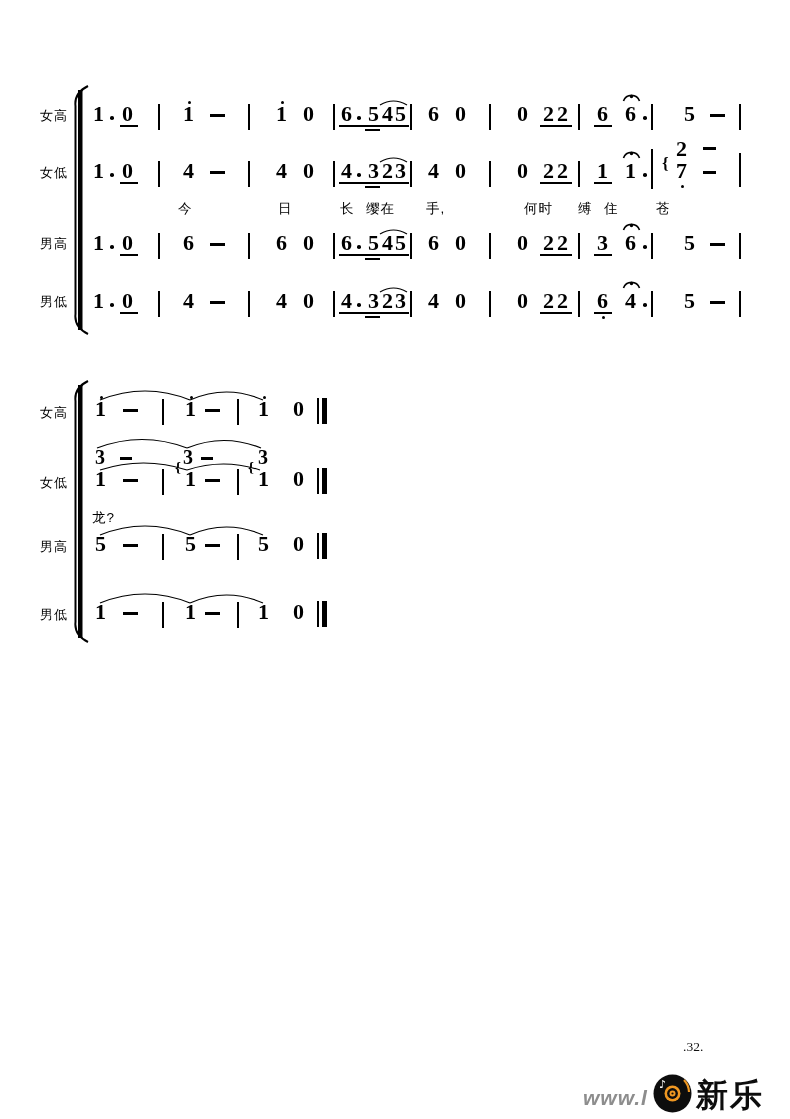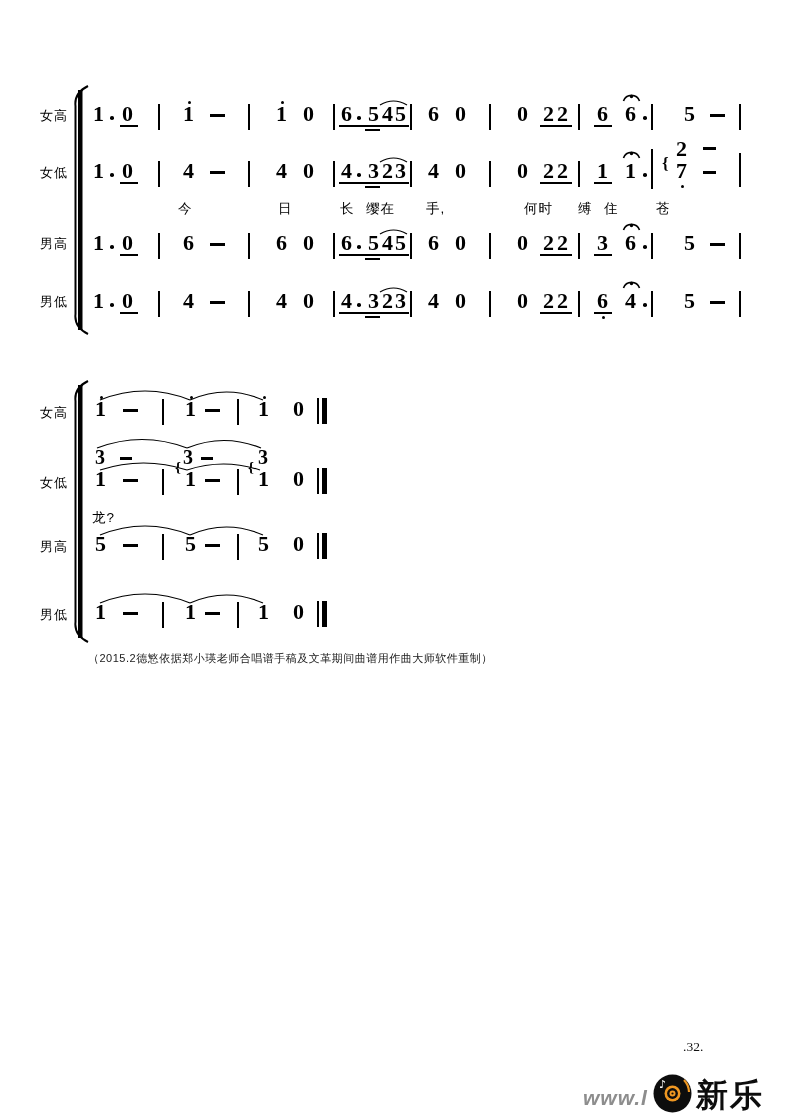--- a/index.html
+++ b/index.html
@@ -269,21 +269,20 @@
       <path d="M 190 400 Q 226.5 384 263 400" fill="none" stroke="#000" stroke-width="1.2"></path>
       <path d="M 97 448 Q 142 431 187 448" fill="none" stroke="#000" stroke-width="1.2"></path>
       <path d="M 187 448 Q 224 433 261 448" fill="none" stroke="#000" stroke-width="1.2"></path>
       <path d="M 100 470 Q 143.5 456 187 470" fill="none" stroke="#000" stroke-width="1.2"></path>
       <path d="M 187 470 Q 223.5 458 260 470" fill="none" stroke="#000" stroke-width="1.2"></path>
       <path d="M 100 535 Q 145 517 190 535" fill="none" stroke="#000" stroke-width="1.2"></path>
       <path d="M 190 535 Q 226.5 519 263 535" fill="none" stroke="#000" stroke-width="1.2"></path>
       <path d="M 100 603 Q 145 585 190 603" fill="none" stroke="#000" stroke-width="1.2"></path>
       <path d="M 190 603 Q 226.5 587 263 603" fill="none" stroke="#000" stroke-width="1.2"></path>
     </svg>
-  <div class="caption">（2015.2德慜依据郑小瑛老师合唱谱手稿及文革期间曲谱用作曲大师软件重制）</div>
   <div class="pagenum">.32.</div>
   <div class="watermark">
     <span class="wm-url">www.l</span>
     <svg class="wm-icon" width="43" height="43" viewBox="0 0 43 43">
       <circle cx="21.5" cy="21.5" r="19" fill="#0d0d0d"></circle>
       <path d="M 33 8 A 18 18 0 0 1 38 20" fill="none" stroke="var(--accent,#ef9722)" stroke-width="2.2"></path>
       <circle cx="21.5" cy="21.5" r="8" fill="var(--accent,#ef9722)"></circle>
       <circle cx="21.5" cy="21.5" r="5.4" fill="#0d0d0d"></circle>
       <circle cx="21.5" cy="21.5" r="3" fill="var(--accent,#ef9722)"></circle>
       <circle cx="21.5" cy="21.5" r="1.1" fill="#0d0d0d"></circle>

